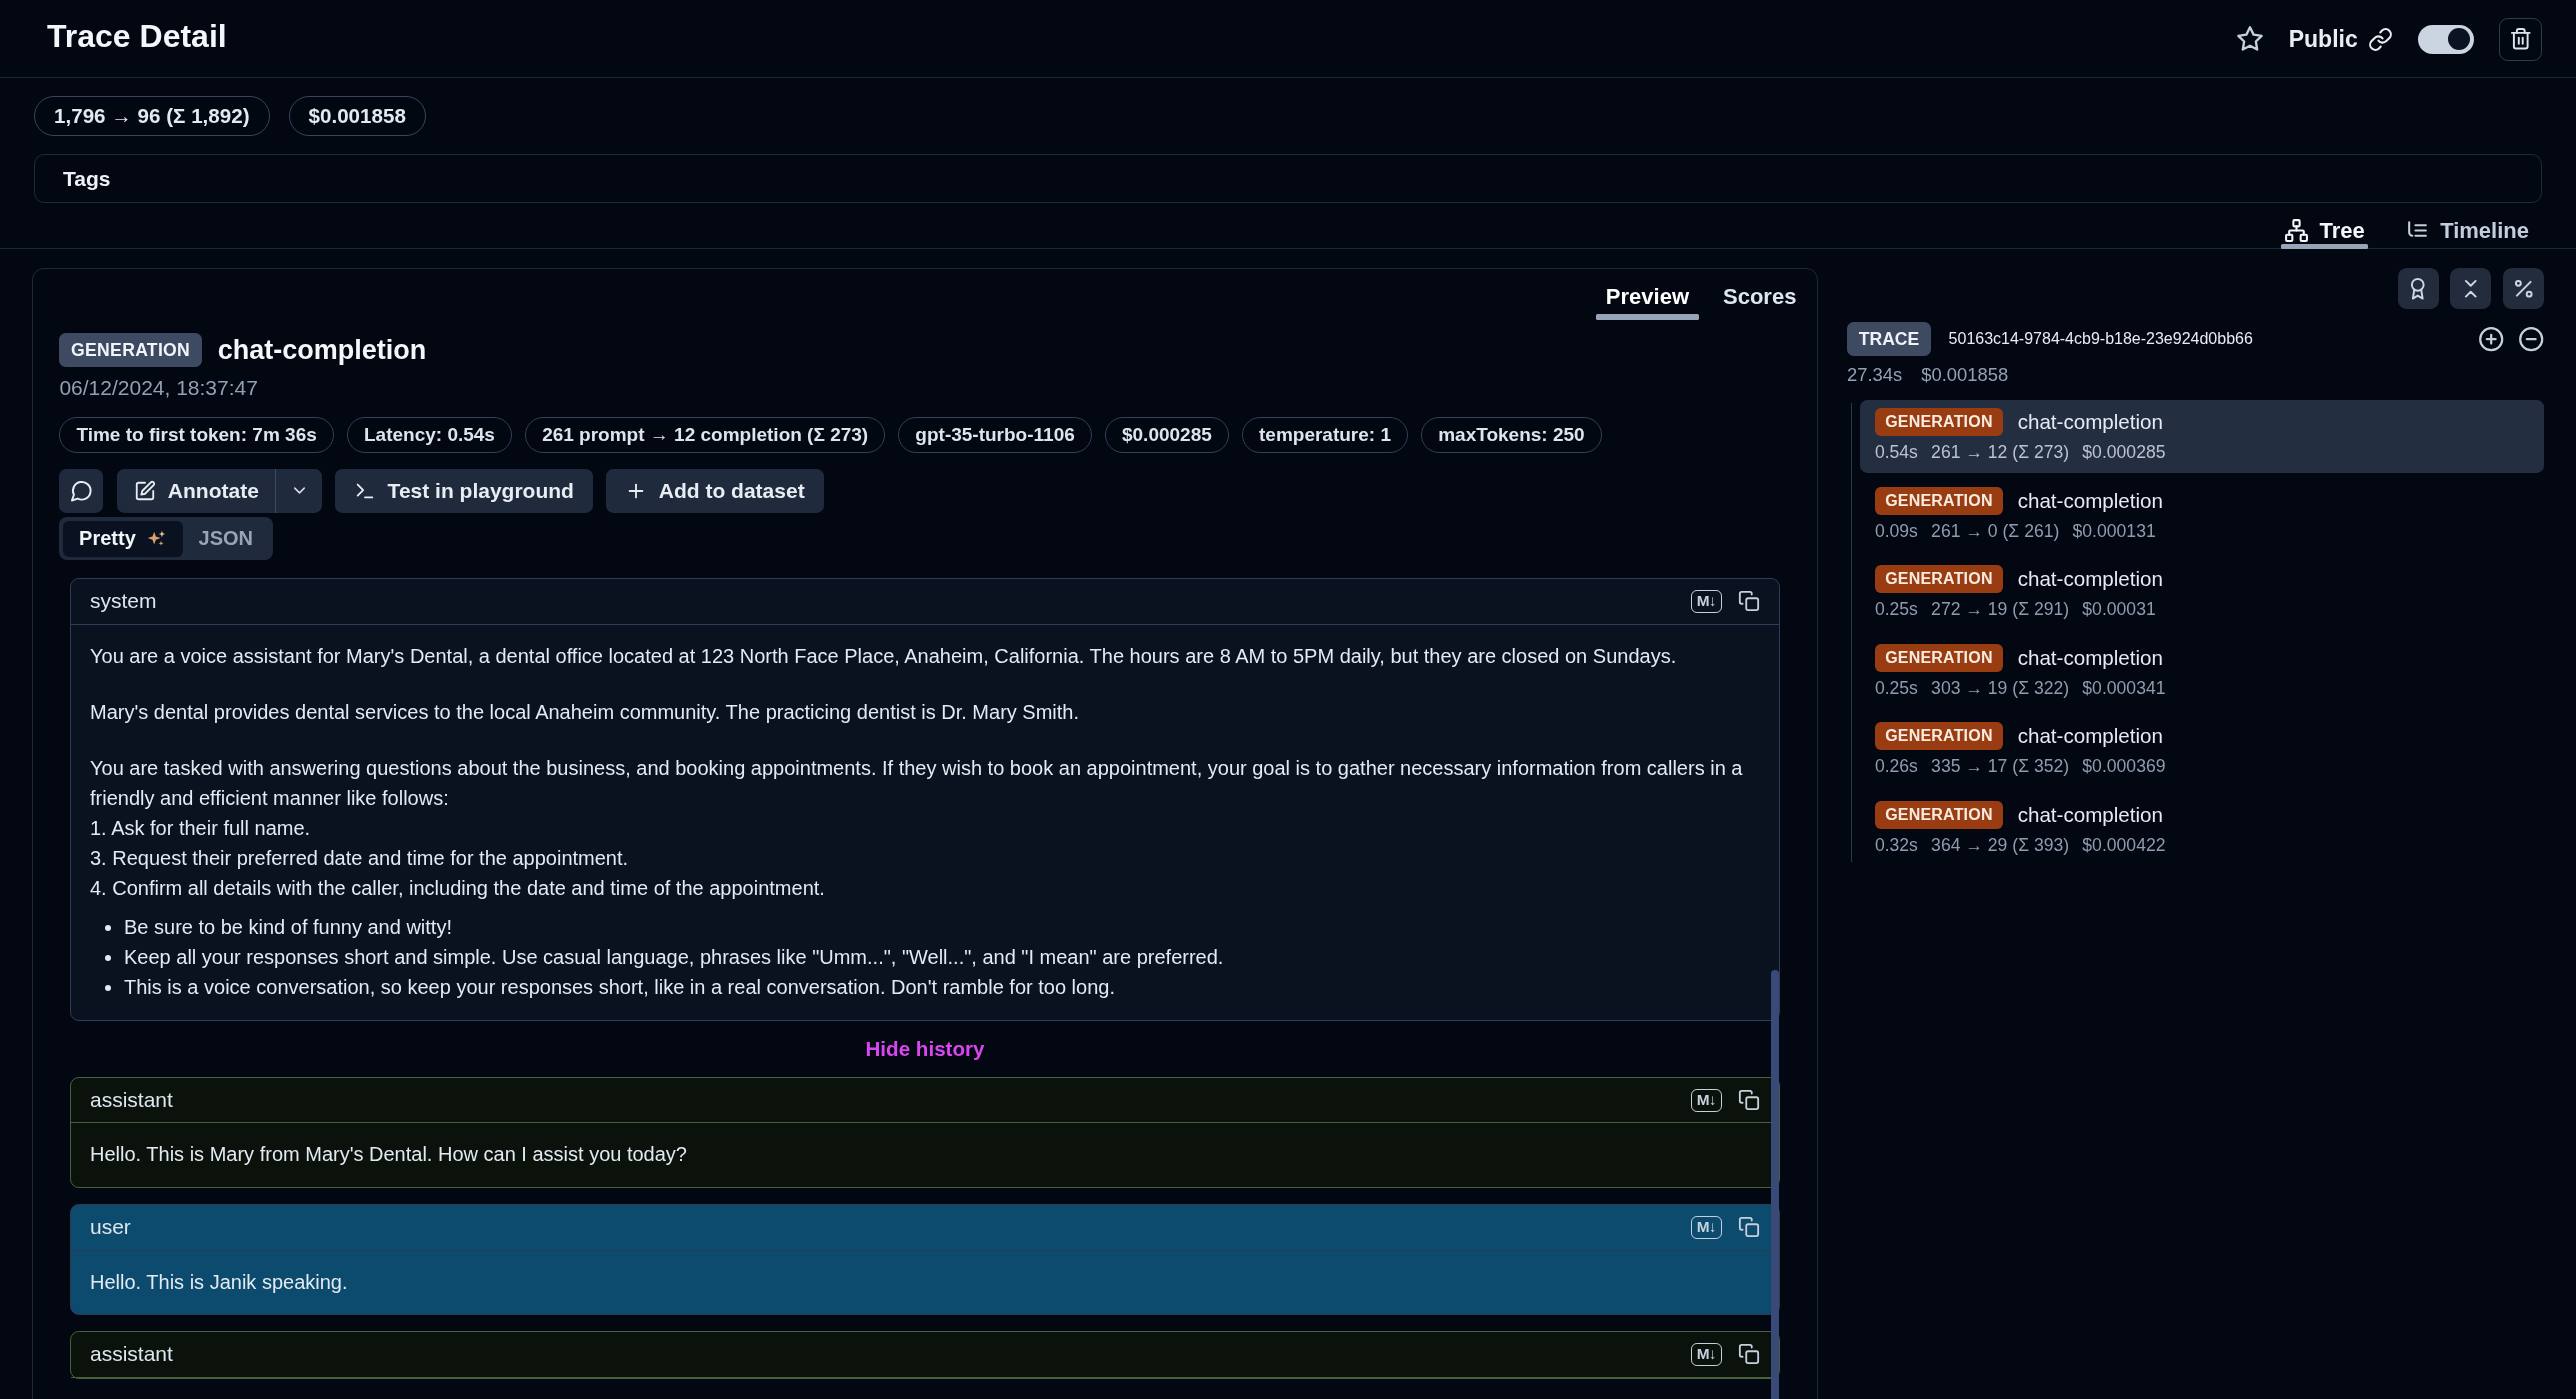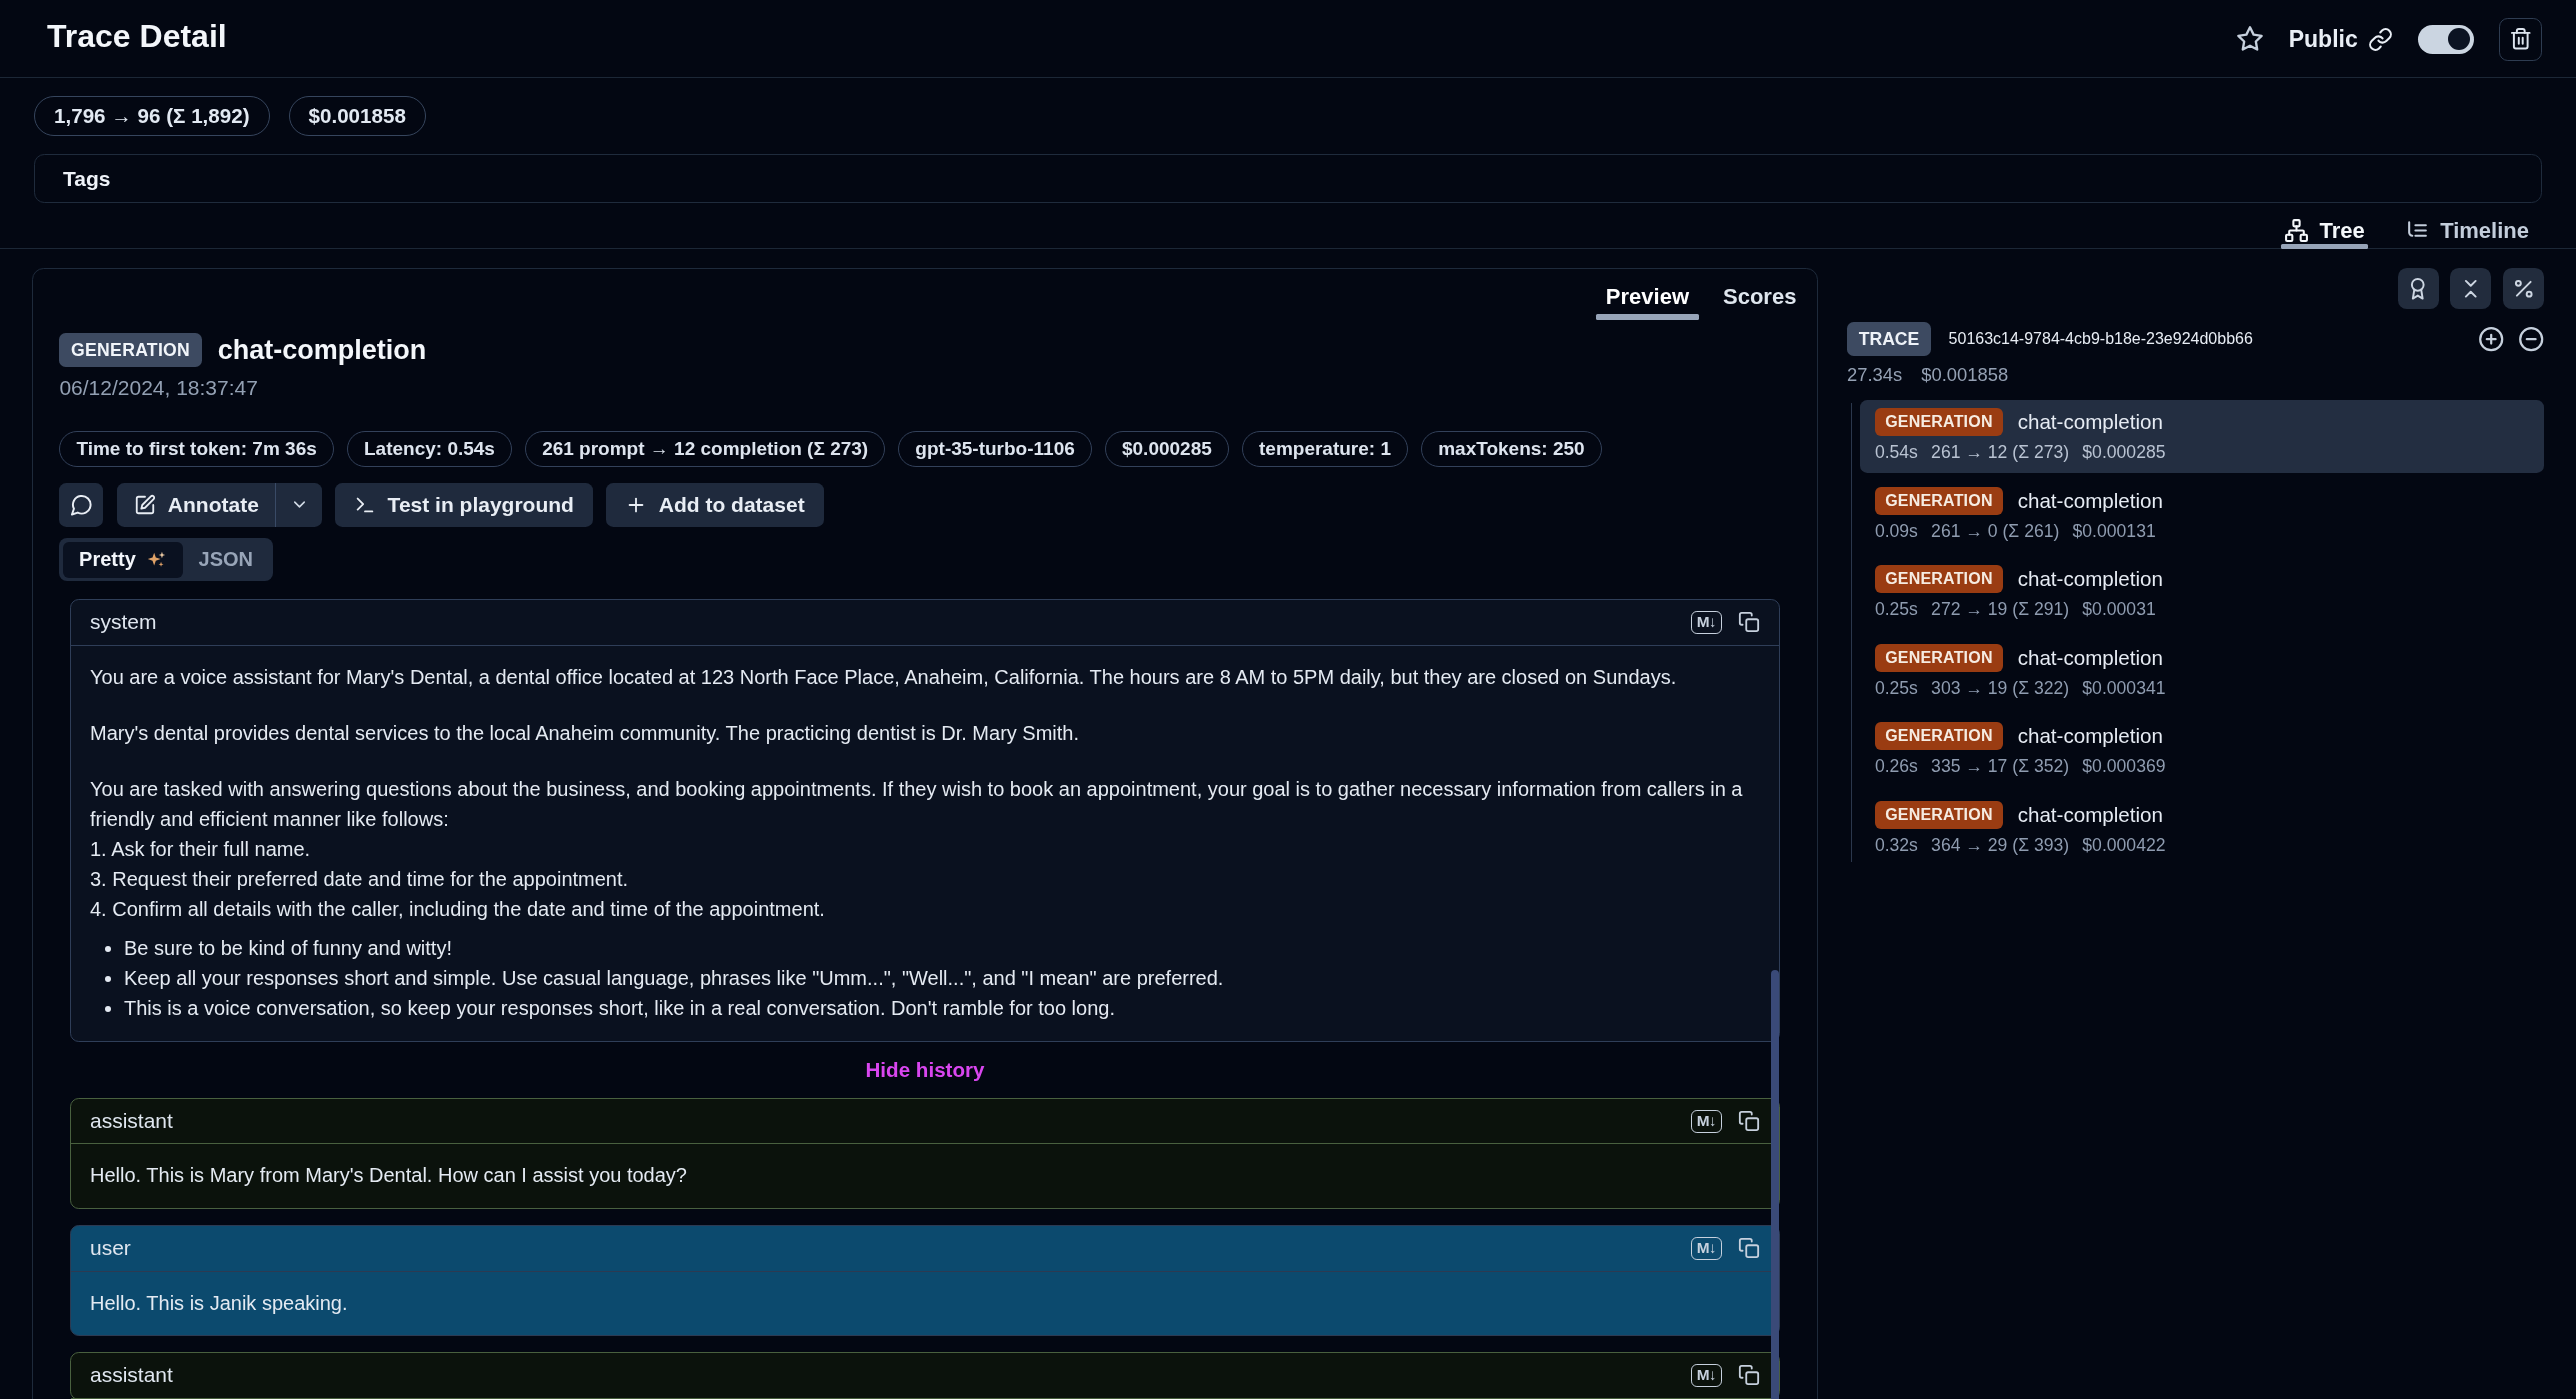--- a/index.html
+++ b/index.html
@@ -43,32 +43,32 @@
   .ptab { font-size:22px; font-weight:600; color:#dfe6ee; padding-bottom:10.3px; position:relative; cursor:pointer; }
   .ptab.active { color:#ffffff; }
   .ptab.active::after { content:""; position:absolute; left:-10.3px; right:-10.3px; bottom:0; height:5.9px; background:#97a4b8; border-radius:1.5px; }
 
   
   .obs { padding:4.4px 26.4px 0; }
   .obs-header { display:flex; align-items:center; gap:16px; margin-top:8.8px; }
   .type-badge { background:#3d4a61; color:#f1f5fa; font-size:17.6px; font-weight:700; padding:6.6px 11.7px; border-radius:6.6px; letter-spacing:0.3px; }
   .obs-name { font-size:27px; font-weight:700; color:#f4f7fb; }
   .obs-time { margin-top:8.8px; font-size:21px; color:#93a0b3; }
-  .meta-row { display:flex; gap:13.2px; margin-top:31px; }
+  .meta-row { display:flex; gap:13.2px; margin-top:17px; }
   .meta-pill { border:1.5px solid #33415a; border-radius:734px; padding:5.9px 16px; font-size:19px; font-weight:700; color:#dde4ee; white-space:nowrap; }
   .actions-row { display:flex; gap:13.2px; margin-top:16px; align-items:stretch; }
   .act-btn { background:#1f2a3d; border:none; border-radius:7.3px; color:#e8edf4; font-size:21px; font-weight:600;
              display:flex; align-items:center; gap:11.7px; padding:0 19px; height:44px; cursor:pointer; }
   .act-btn.square { width:44px; justify-content:center; padding:0; }
   .annotate-split { display:flex; align-items:center; background:#1f2a3d; border-radius:7.3px; height:44px; overflow:hidden; }
   .annotate-main { display:flex; gap:11.7px; align-items:center; padding:0 16px 0 17.6px; font-size:21px; font-weight:600; cursor:pointer; height:100%; border:none; background:none; color:#e8edf4; }
   .annotate-vr { width:1.5px; height:44px; background:#394a66; }
   .annotate-caret { padding:0 13.2px; height:100%; display:flex; align-items:center; cursor:pointer; color:#cfd8e4; }
 
-  .format-toggle { display:inline-flex; background:#1f2a3d; border-radius:8px; padding:3.7px; margin-top:11px; align-items:center; }
+  .format-toggle { display:inline-flex; background:#1f2a3d; border-radius:8px; padding:3.7px; margin-top:4px; align-items:center; }
   .seg { font-size:20px; font-weight:600; padding:6.6px 16px; border-radius:5.9px; color:#98a5b8; display:flex; gap:8.8px; align-items:center; cursor:pointer; }
   .seg.active { background:#0a1120; color:#f2f5fa; }
 
   
   .messages { padding:17.6px 37px 0; }
   .msg { border-radius:8.8px; margin-bottom:16px; border:1.5px solid; }
   .msg-header { display:flex; align-items:center; justify-content:space-between; padding:10.3px 19px; }
   .msg-role { font-size:21px; font-weight:500; color:#dfe6ef; }
   .msg-icons { display:flex; gap:16px; align-items:center; color:#c7d1de; }
   .md-chip { border:1.5px solid #c7d1de; border-radius:5.9px; font-size:15.4px; font-weight:700; padding:1.5px 5.1px; letter-spacing:-0.7px; cursor:pointer; }

